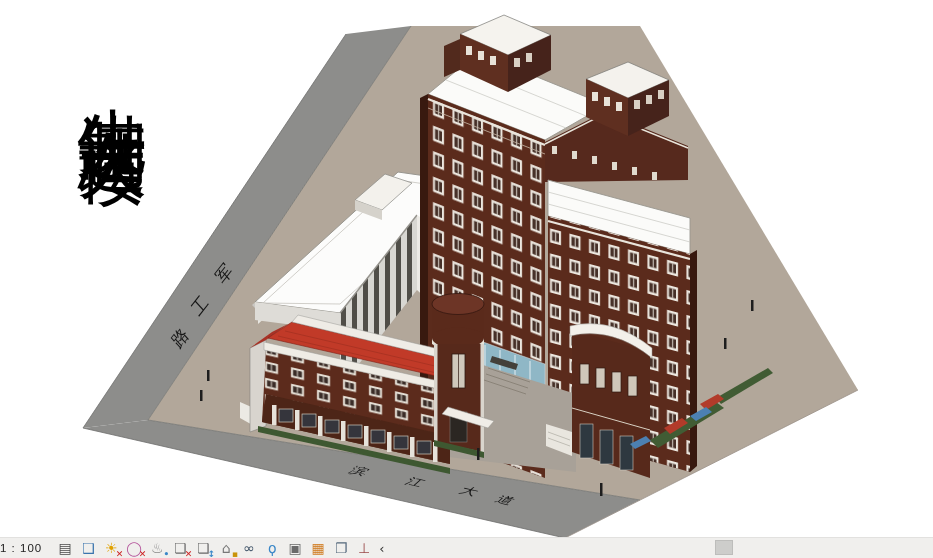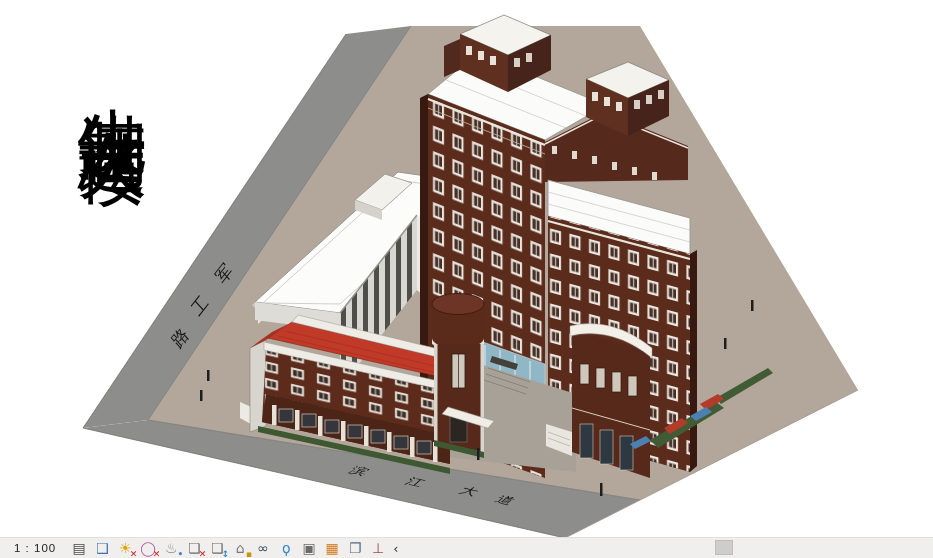--- a/index.html
+++ b/index.html
@@ -12,21 +12,21 @@
   #model-title{
     position:absolute;left:74px;top:52px;width:78px;height:480px;
     writing-mode:vertical-rl;text-orientation:upright;
     font-family:"DejaVu Serif","Liberation Serif",serif;
     font-size:70px;line-height:78px;letter-spacing:6px;color:#000;
     z-index:5;user-select:none;}
   
   #view-bar{position:absolute;left:0;top:537px;width:933px;height:21px;
     background:#f0efed;border-top:1px solid #e2e1df;box-sizing:border-box;
     display:flex;align-items:center;z-index:10;}
-  #scale-btn{margin-left:14px;font-size:11.5px;letter-spacing:1px;color:#222;
+  #scale-btn{font-size:11.5px;letter-spacing:1px;color:#222;
     font-family:"Liberation Sans",sans-serif;cursor:pointer;white-space:pre;}
   #vcb-icons{display:flex;align-items:center;margin-left:14px;gap:5px;}
   .vcb-icon{position:relative;width:18px;height:18px;display:inline-flex;
     align-items:center;justify-content:center;font-size:14px;cursor:pointer;
     font-family:"DejaVu Sans",sans-serif;}
   .vcb-icon .badge{position:absolute;right:-3px;bottom:-2px;font-size:9px;
     font-weight:bold;line-height:9px;}
   #collapse-arrow{margin-left:6px;font-size:13px;color:#333;cursor:pointer;
     font-family:"DejaVu Sans",sans-serif;}
   #hscroll-thumb{position:absolute;left:715px;top:540px;width:18px;height:15px;

